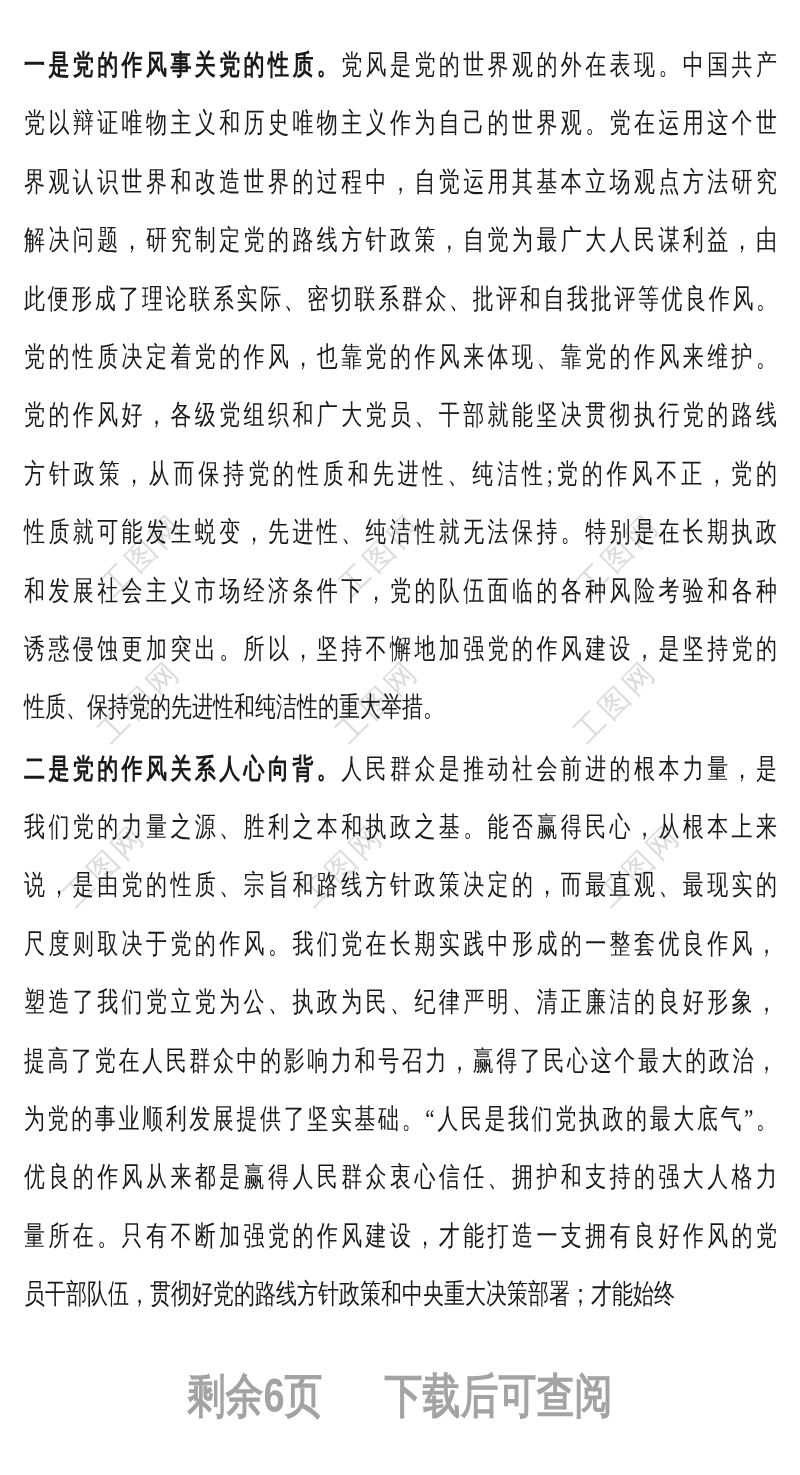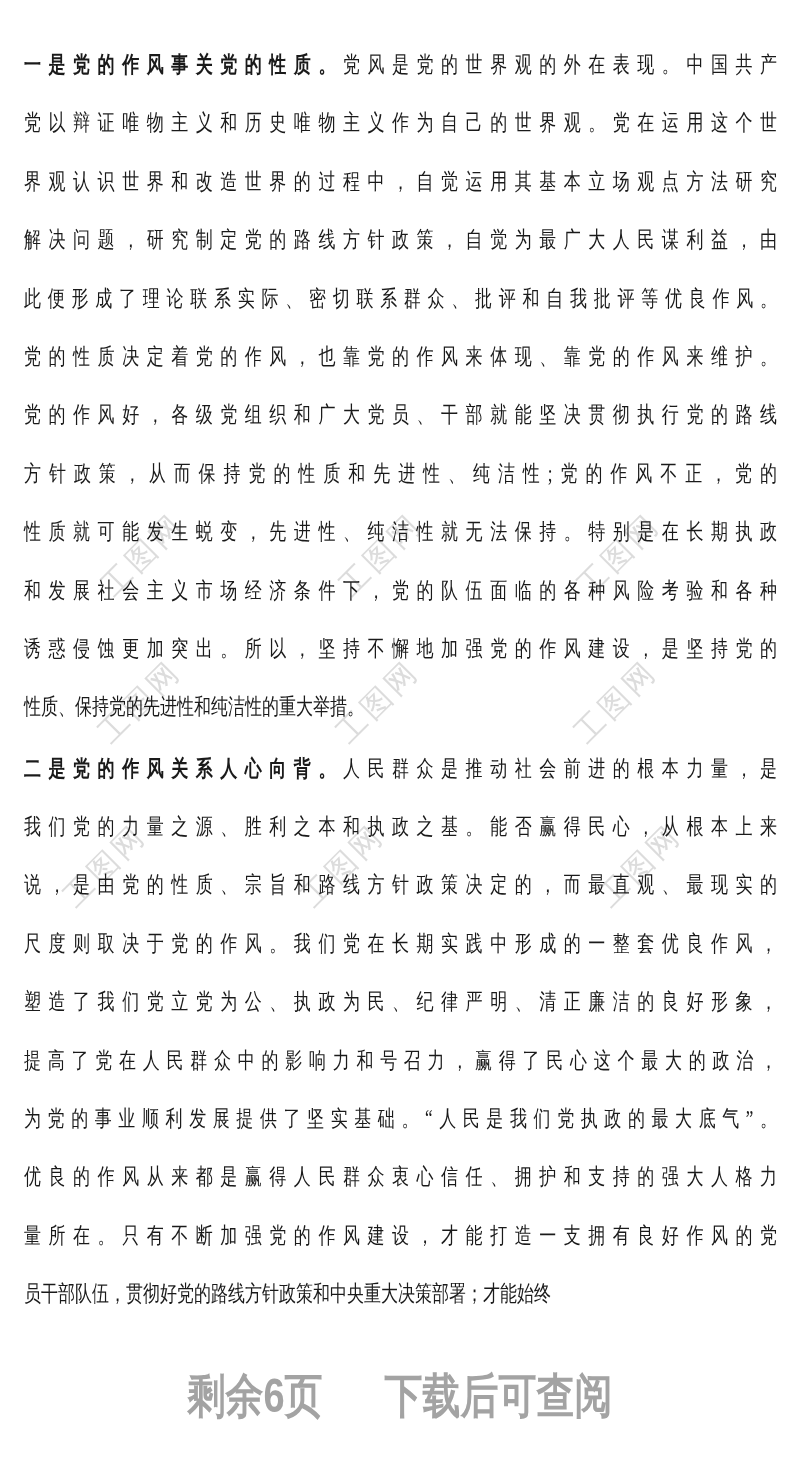--- a/index.html
+++ b/index.html
@@ -34,21 +34,21 @@
   }
 
   
   .doc {
     position: absolute;
     left: 24px;
     top: 36px;
     width: 753px;
     z-index: 2;
     color: var(--text-color, #1a1a1a);
-    font-size: 17px;
+    font-size: 21px;
   }
   .para { margin: 0; }
   .para + .para { margin-top: 3px; font-family: Liberation Serif, serif; }
   .line {
     height: 58.4px;
     line-height: 58.4px;
     white-space: nowrap;
     text-align: justify;
     text-align-last: justify;
     -moz-text-align-last: justify;

